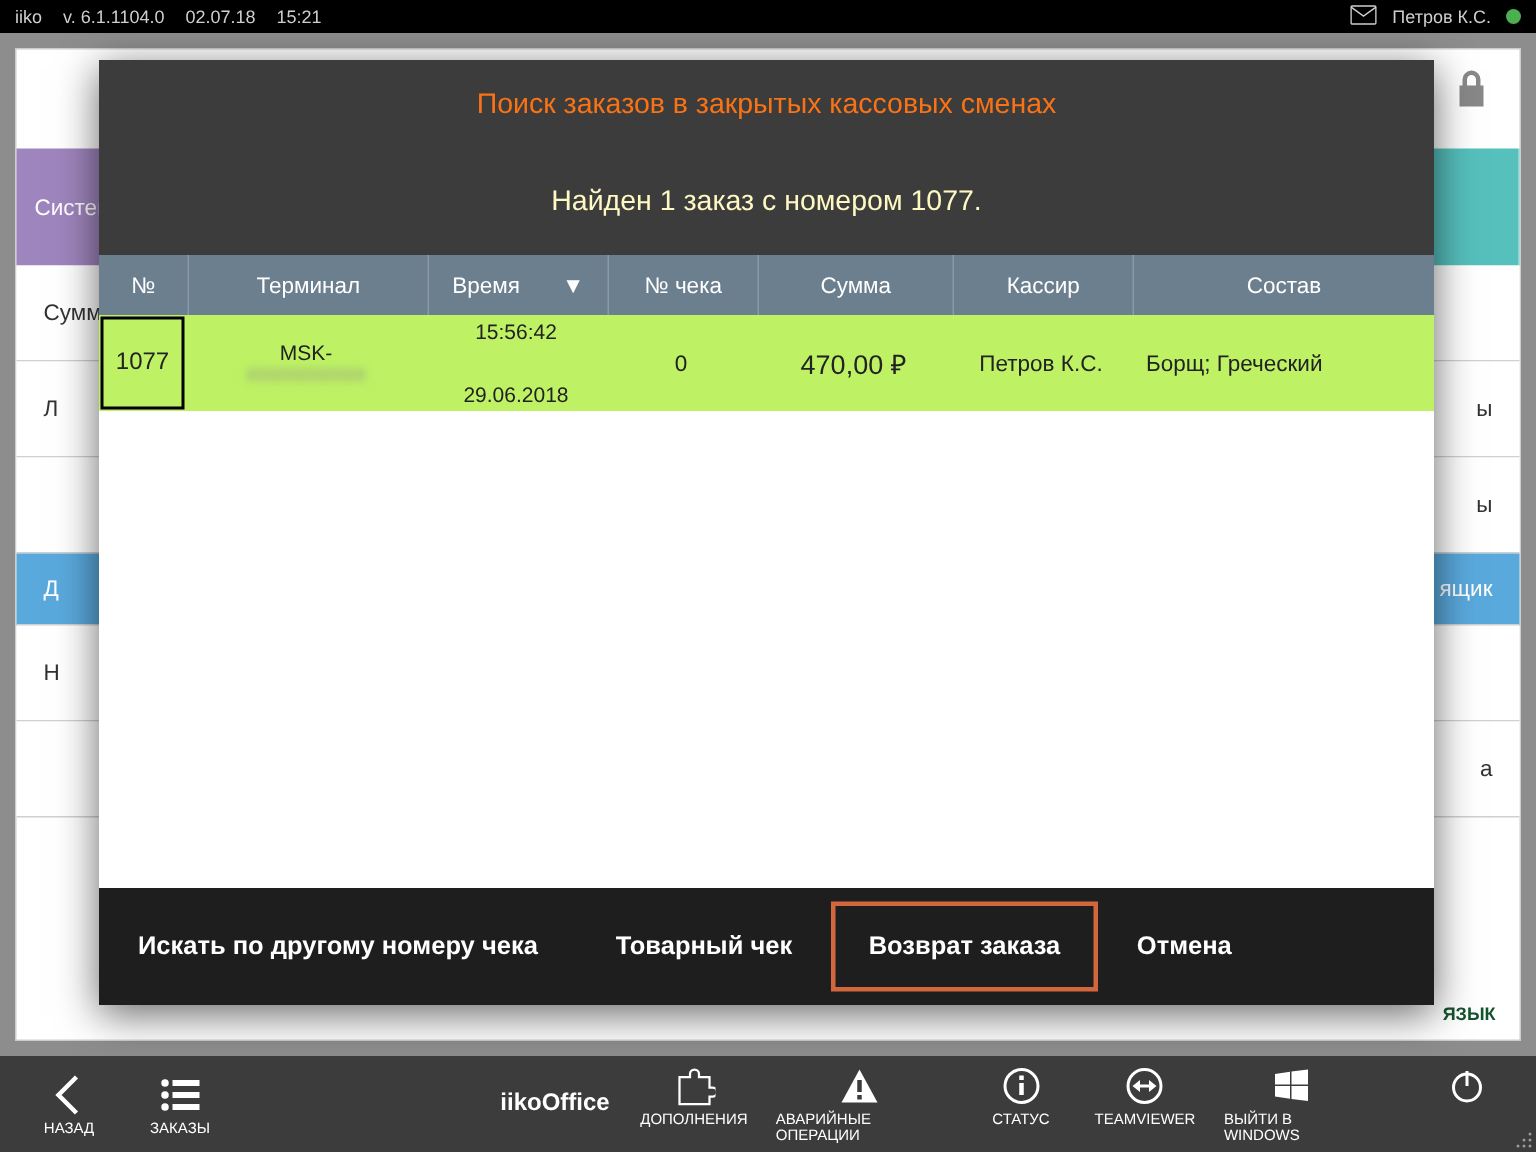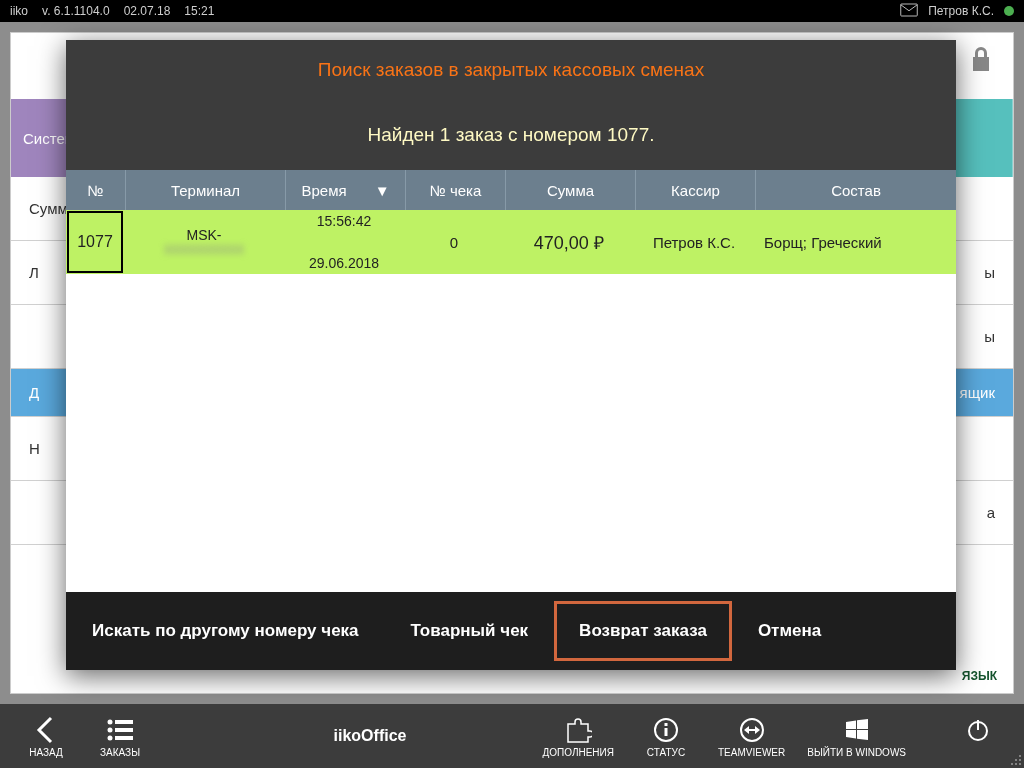--- a/index.html
+++ b/index.html
@@ -293,20 +293,30 @@
     <div class="tbtn">
       <span class="icn">
         <svg width="28" height="28" viewBox="0 0 28 28">
             <path d="M4 8 h7 v-2 a3 3 0 0 1 6 0 v2 h7 v7 h2 a3 3 0 0 1 0 6 h-2 v5 h-20 z" fill="none" stroke="#fff" stroke-width="1.5"></path>
           </svg>
       </span>
       <span class="lbl">ДОПОЛНЕНИЯ</span>
     </div>
     <div class="tbtn">
       <span class="icn">
+        <svg width="28" height="26" viewBox="0 0 28 26">
+            <path d="M14 2 L26 24 H2 Z"></path>
+            <rect x="12.5" y="9" width="3" height="8" fill="#3c3c3c"></rect>
+            <rect x="12.5" y="19" width="3" height="3" fill="#3c3c3c"></rect>
+          </svg>
+      </span>
+      <span class="lbl">АВАРИЙНЫЕ ОПЕРАЦИИ</span>
+    </div>
+    <div class="tbtn">
+      <span class="icn">
         <svg width="26" height="26" viewBox="0 0 26 26">
             <circle cx="13" cy="13" r="11" fill="none" stroke="#fff" stroke-width="2"></circle>
             <rect x="11.5" y="11" width="3" height="8"></rect>
             <rect x="11.5" y="6" width="3" height="3"></rect>
           </svg>
       </span>
       <span class="lbl">СТАТУС</span>
     </div>
     <div class="tbtn">
       <span class="icn">

